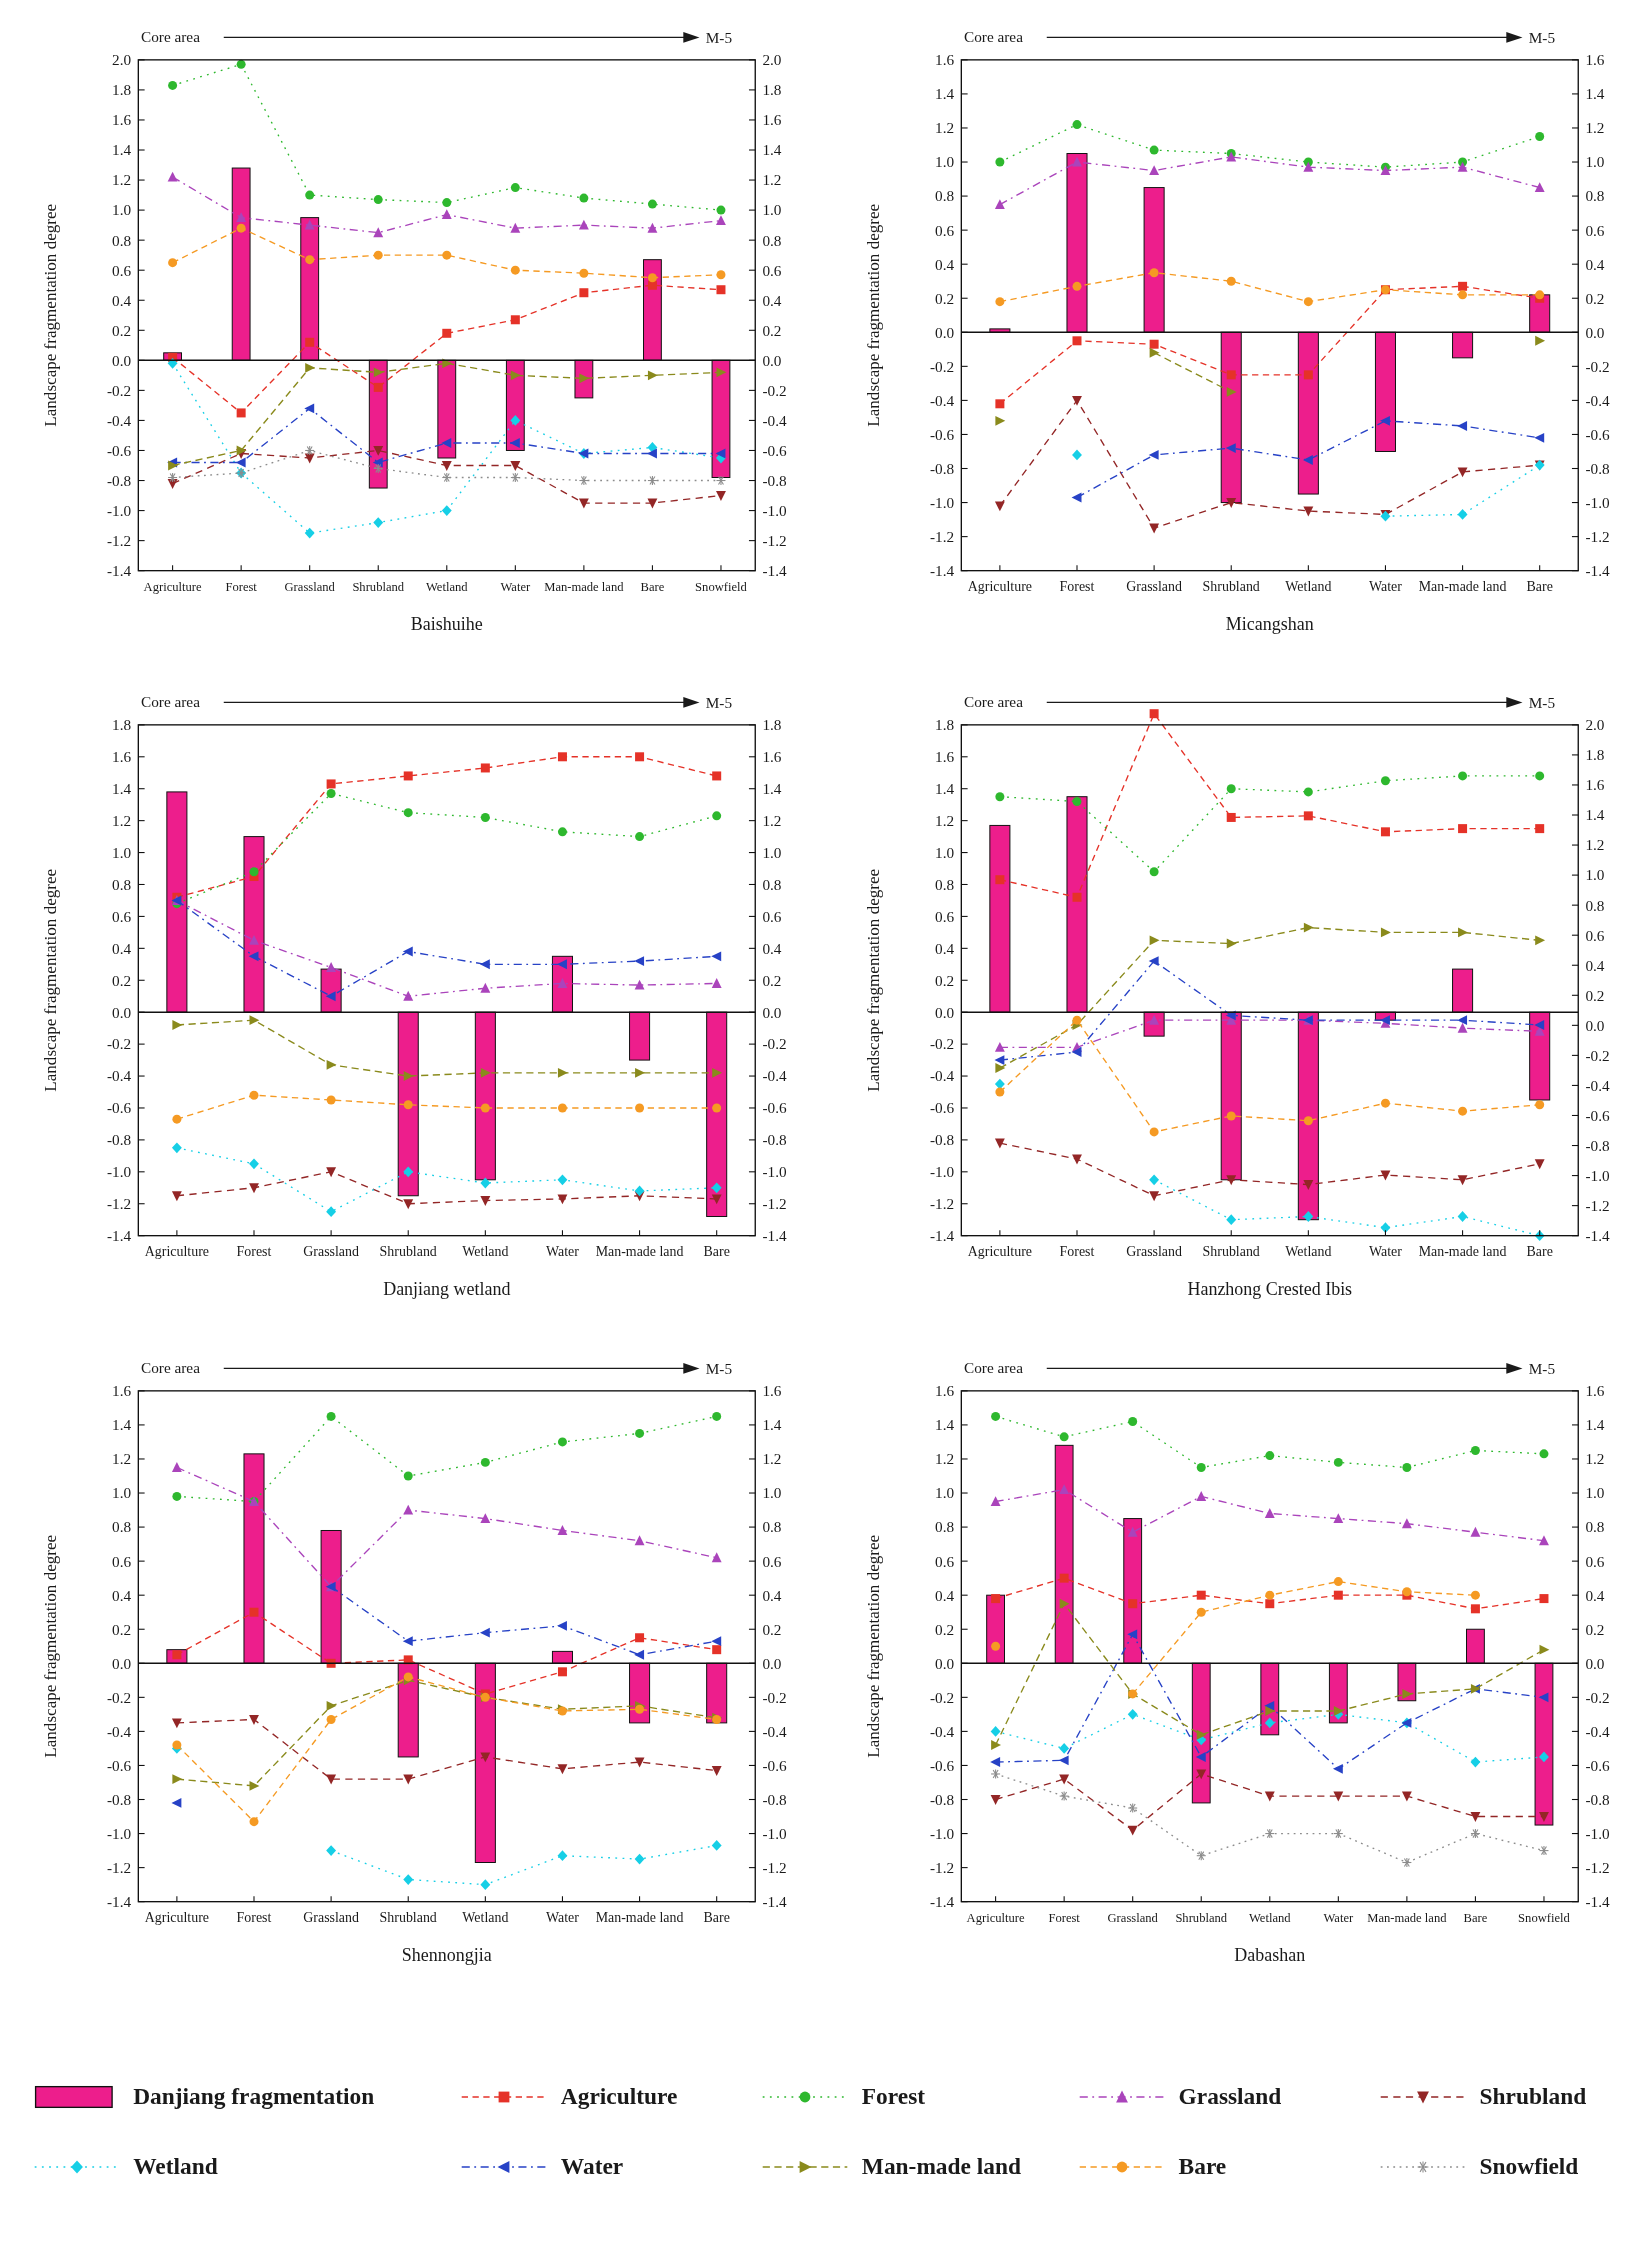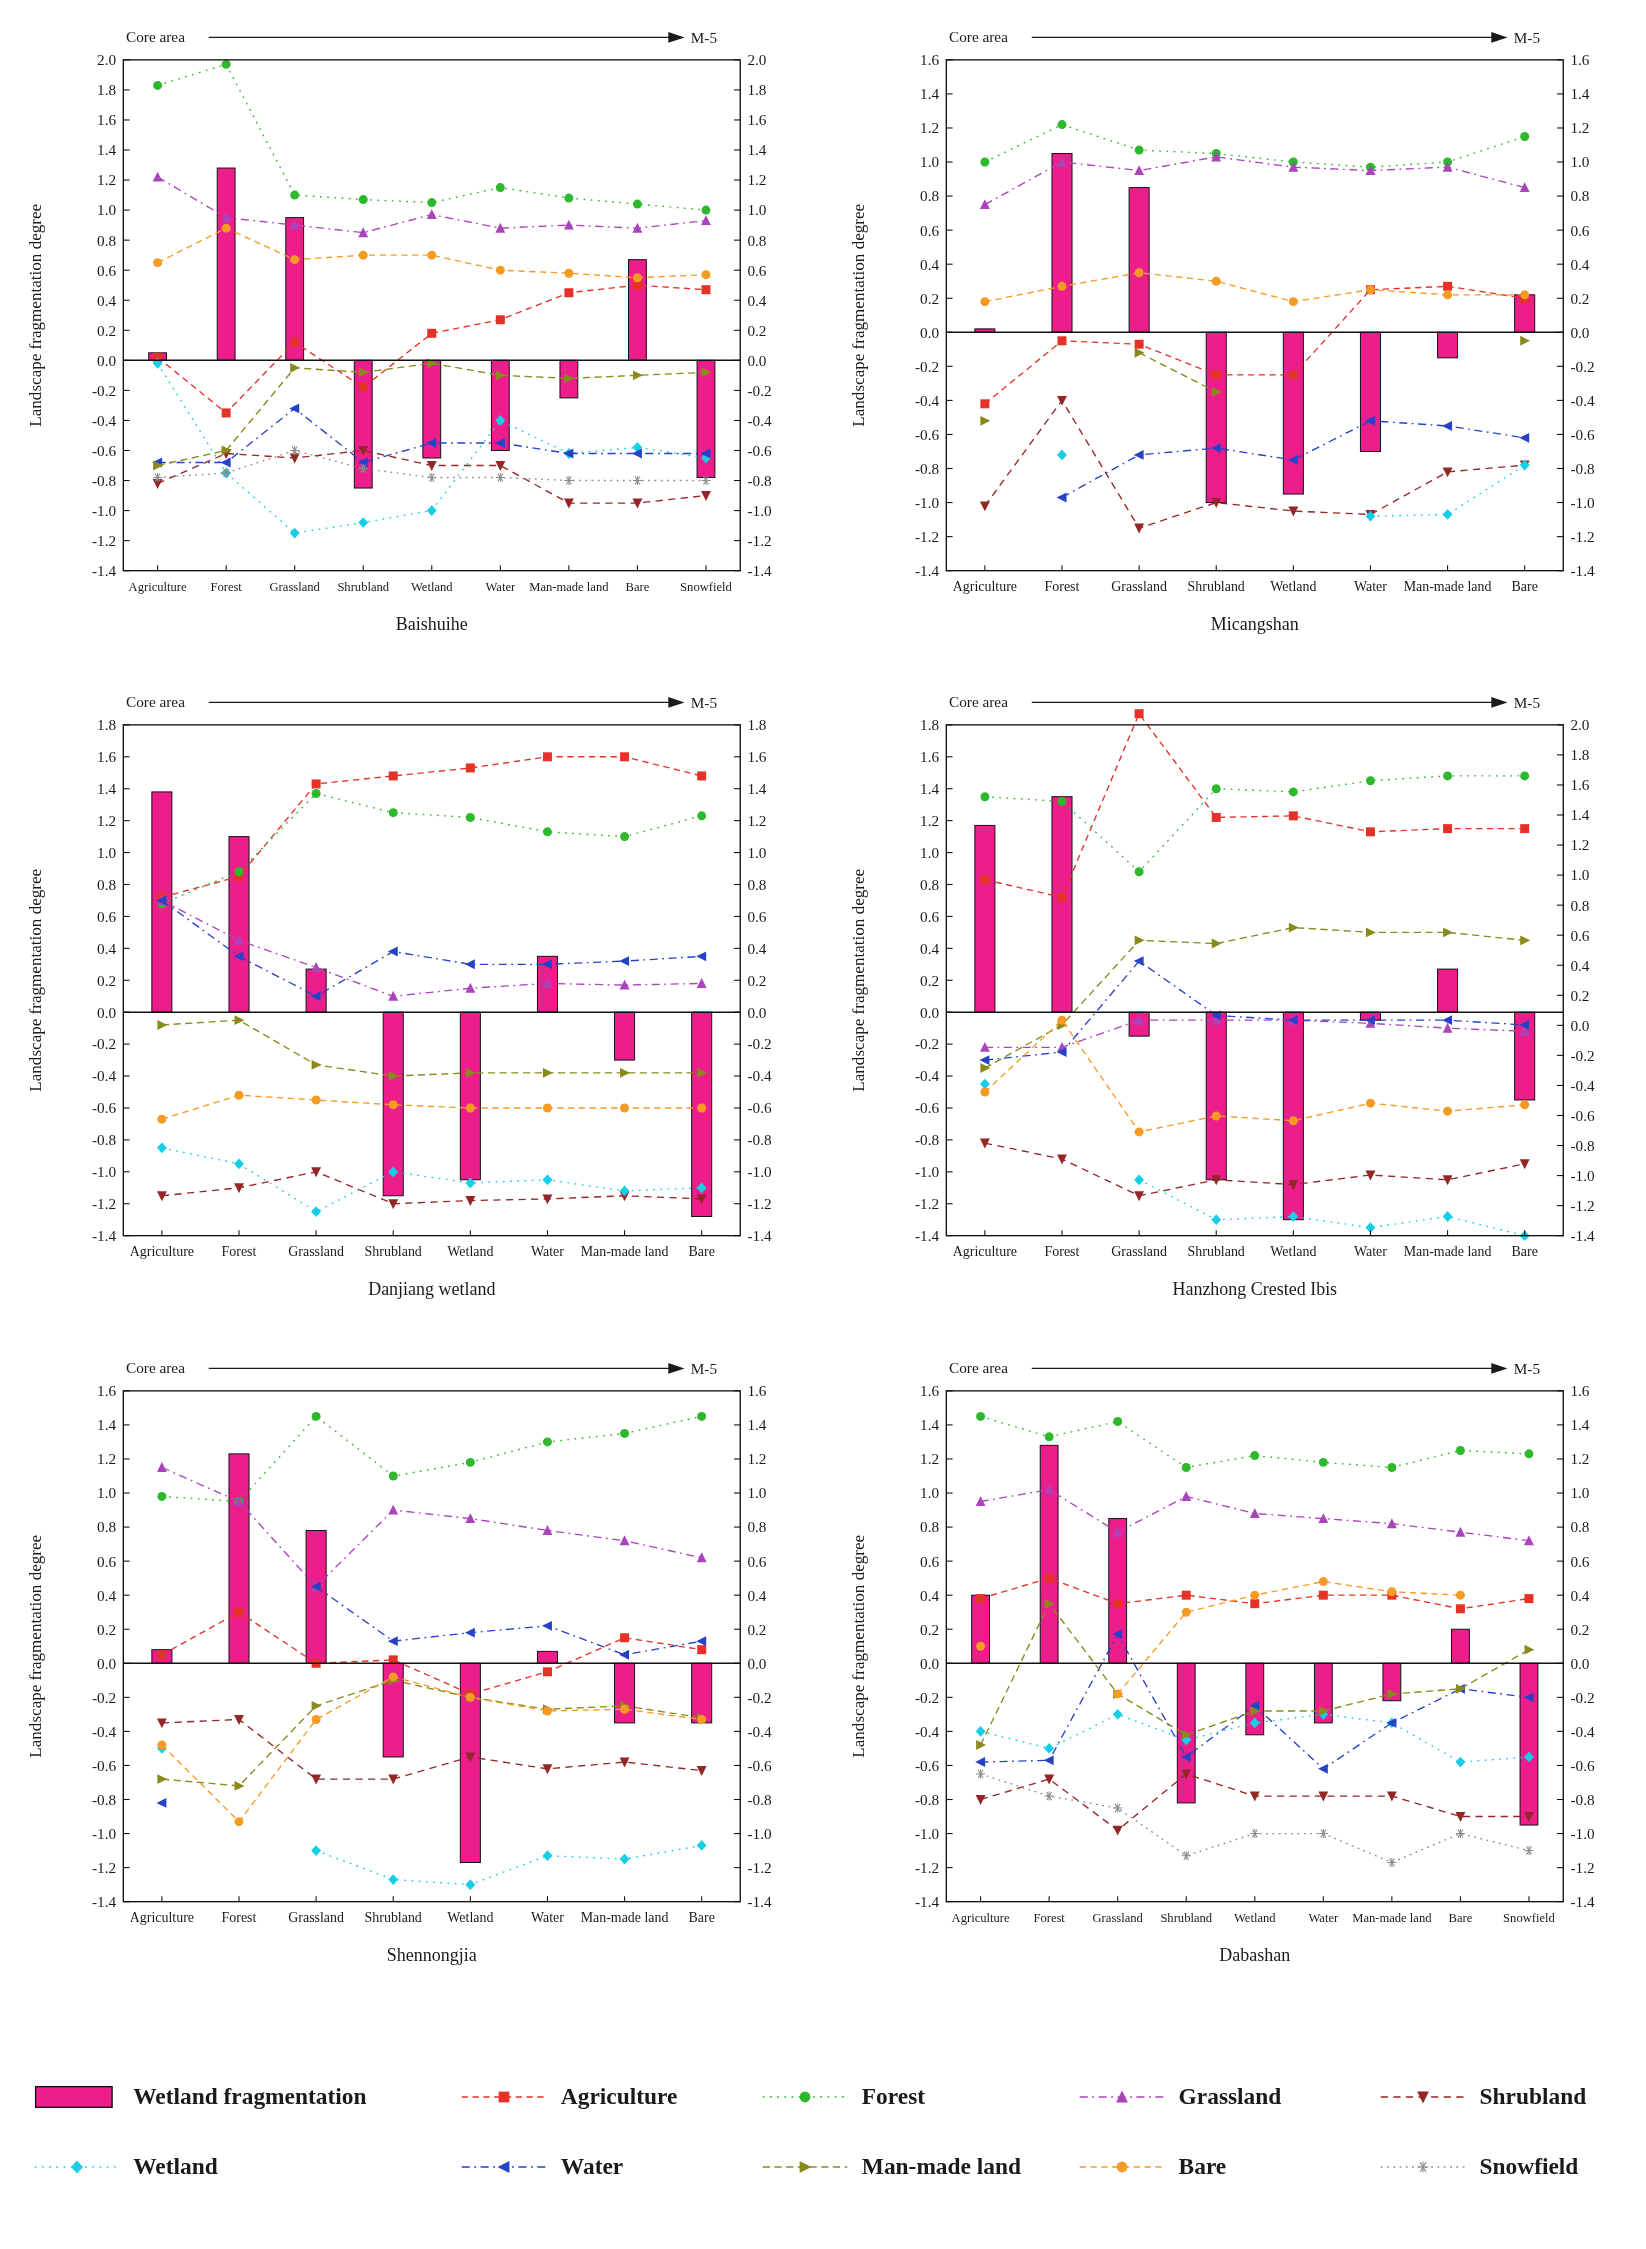--- a/index.html
+++ b/index.html
@@ -1,17 +1,17 @@
 <!DOCTYPE html>
 <html style="font-size:7.2px"><head>
 <meta charset="utf-8">
 <style>
   html,body{margin:0;padding:0;background:#ffffff;}
   body{width:1647px;height:2291px;font-family:"Liberation Serif",serif;color:#1a1a1a;}
-  .charts{display:grid;grid-template-columns:823px 823px;row-gap:22.5px;padding-top:13.5px;}
+  .charts{display:grid;grid-template-columns:823px 823px;row-gap:22.5px;padding-top:13.5px;padding-left:15px;}
   .cell{display:flex;justify-content:center;}
   svg text{font-family:"Liberation Serif",serif;fill:#1a1a1a;}
   .legend{margin:94px 31.5px 0 31.5px;display:grid;grid-template-columns:27% 19% 20% 19% 15%;row-gap:40px;align-items:center;}
   .legend-item{display:flex;align-items:center;gap:11.7px;}
   .legend-item span{font-size:23.4px;font-weight:600;}
 </style>
 </head>
 <body>
 
 <div class="charts" id="charts">
@@ -1318,21 +1318,21 @@
         </g>
         <text x="926" y="1370" text-anchor="middle" font-size="40">Dabashan</text>
       </svg>
     </div>
   </div>
 <div class="legend" id="legend">
     <div class="legend-item">
       <svg width="90" height="30" viewBox="0 0 200 66">
         <rect x="8" y="10" width="170" height="46" fill="#ED1E8C" stroke="#111" stroke-width="3"></rect>
       </svg>
-      <span>Wetland fragmentation</span>
+      <span>Danjiang fragmentation</span>
     </div>
     <div class="legend-item">
       <svg width="90" height="30" viewBox="0 0 200 66">
         <line x1="6" y1="33" x2="194" y2="33" stroke="#e53228" stroke-width="3.4" stroke-dasharray="14 10"></line>
         <rect x="88" y="21" width="24" height="24" fill="#e53228"></rect>
       </svg>
       <span>Agriculture</span>
     </div>
     <div class="legend-item">
       <svg width="90" height="30" viewBox="0 0 200 66">

